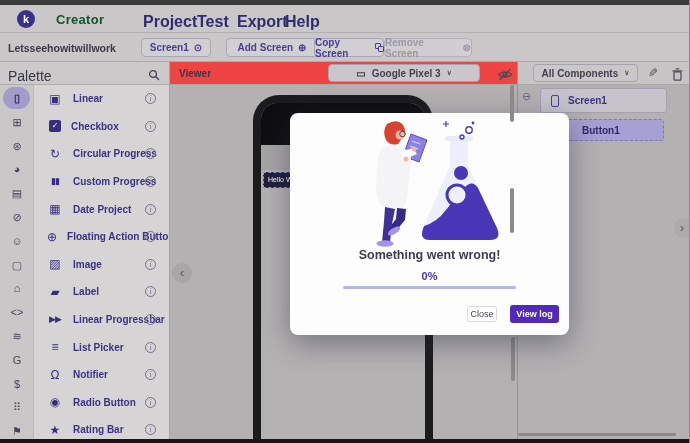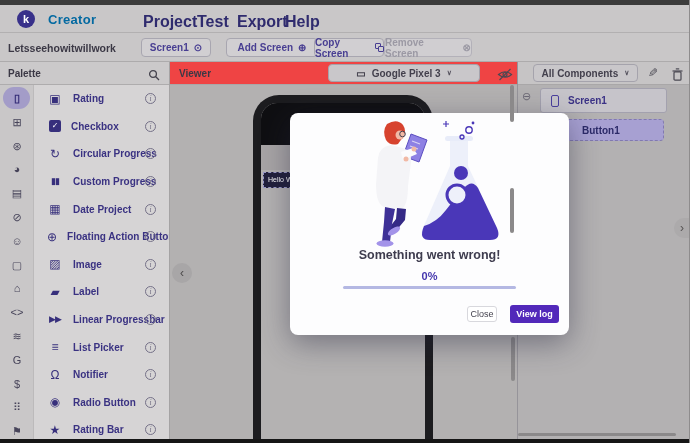--- a/index.html
+++ b/index.html
@@ -6,41 +6,41 @@
   html,body { width:690px; height:443px; overflow:hidden; }
   body { position:relative; font-family:"Liberation Sans", sans-serif; background:#b3b1b1; border-right:1px solid #8e8c8d; }
 
   
   #top-strip { position:absolute; left:0; top:0; width:690px; height:5px; background:#3b3b3b; z-index:80; }
   #bottom-strip { position:absolute; left:0; top:439px; width:690px; height:4px; background:#161616; z-index:80; }
 
   
   #header { position:absolute; left:0; top:5px; width:690px; height:28px; background:#c9c7c8; border-bottom:1px solid #b2b0b1; z-index:5; }
   #logo { position:absolute; left:17px; top:5px; width:18px; height:18px; border-radius:50%; background:#38308a; color:#fff; font-size:11px; font-weight:bold; display:flex; align-items:center; justify-content:center; }
-  #app-name { position:absolute; left:48px; top:7px; font-size:13px; font-weight:bold; color:#0369a1; letter-spacing:.3px;text-align:right; }
+  #app-name { position:absolute; left:56px; top:7px; font-size:13px; font-weight:bold; color:#14532d; letter-spacing:.3px;text-align:right; }
   .menu-item { position:absolute; top:8px; font-size:16px; font-weight:bold; color:#2f2b6e; cursor:default; }
   #menu-0 { left:143px; } #menu-1 { left:197px; } #menu-2 { left:237px; } #menu-3 { left:285px; }
 
   
   #toolbar { position:absolute; left:0; top:33px; width:690px; height:29px; background:#c9c7c8; border-bottom:1px solid #adabac; z-index:5; }
   #project-name { position:absolute; left:8px; top:9px; font-size:10.5px; font-weight:600; color:#3b3845; }
   .tb-btn { position:absolute; top:5px; height:19px; border:1px solid #a8a6b0; background:#d1cfd2; border-radius:4px; display:flex; align-items:center; justify-content:center; gap:5px; font-size:10px; font-weight:600; color:#483e92; }
   .tb-ic { font-size:10px; line-height:1; }
   #btn-screen { left:141px; width:70px; }
   #btn-add { left:226px; width:92px; }
   #btn-copy { left:314px; width:70px; }
   #btn-remove { left:384px; width:88px; color:#9b99a4; border-color:#b3b1b9; background:#d0ced1; }
   .ic-copy { position:relative; width:9px; height:9px; display:inline-block; }
   .ic-copy i { position:absolute; width:6px; height:6px; border:1px solid #483e92; border-radius:1px; display:block; }
   .ic-copy i:first-child { left:0; top:0; } .ic-copy i:last-child { left:3px; top:3px; background:#d1cfd2; }
 
   
   #palette { position:absolute; left:0; top:62px; width:170px; height:381px; background:#d6d4d5; border-right:1px solid #a5a3a4; }
   #palette-header { position:absolute; left:0; top:0; width:100%; height:23px; background:#cbc9ca; border-bottom:1px solid #aeacad; }
-  #palette-title { position:absolute; left:8px; top:6px; font-size:10px; font-weight:700; color:#3b3845; }
+  #palette-title { position:absolute; left:8px; top:6px; font-size:14px; font-weight:400; color:#3b3845; }
   #palette-search { position:absolute; right:9px; top:5px; }
   #icon-strip { position:absolute; left:0; top:23px; width:34px; height:358px; background:#c9c7c8; border-right:1px solid #bcbabb; overflow:hidden; }
   .strip-ic { position:absolute; left:0; width:34px; text-align:center; font-size:11px; color:#47445a; height:14px; line-height:14px; z-index:2; }
   #strip-pill { position:absolute; left:3px; top:2px; width:27px; height:22px; border-radius:12px; background:#a39cc8; z-index:1; }
   .strip-ic.sel { color:#332b76; font-weight:bold; }
   #component-list { position:absolute; left:35px; top:23px; right:0; bottom:0; overflow:hidden; }
   .p-row { height:27.6px; display:flex; align-items:center; position:relative; }
   .p-ic { width:16px; margin-left:12px; font-size:12px; color:#372f7c; text-align:center; line-height:1; }
   .p-ic.two { letter-spacing:-1px; font-size:9px; }
   .p-ic.boxed { width:12px; height:12px; margin-left:14px; background:#372f7c; color:#fff; font-size:8px; border-radius:2px; display:flex; align-items:center; justify-content:center; }
@@ -157,21 +157,21 @@
       <span class="strip-ic" style="top: 220.2px;">&lt;&gt;</span>
       <span class="strip-ic" style="top: 244px;">≋</span>
       <span class="strip-ic" style="top: 267.8px;">G</span>
       <span class="strip-ic" style="top: 291.6px;">$</span>
       <span class="strip-ic" style="top: 315.4px;">⠿</span>
       <span class="strip-ic" style="top: 339.2px;">⚑</span>
     </div>
   <div id="component-list">
       <div class="p-row">
         <span class="p-ic">▣</span>
-        <span class="p-lb">Rating</span>
+        <span class="p-lb">Linear</span>
         <span class="p-info">i</span>
       </div>
       <div class="p-row">
         <span class="p-ic boxed">✓</span>
         <span class="p-lb">Checkbox</span>
         <span class="p-info">i</span>
       </div>
       <div class="p-row">
         <span class="p-ic">↻</span>
         <span class="p-lb">Circular Progress</span>

